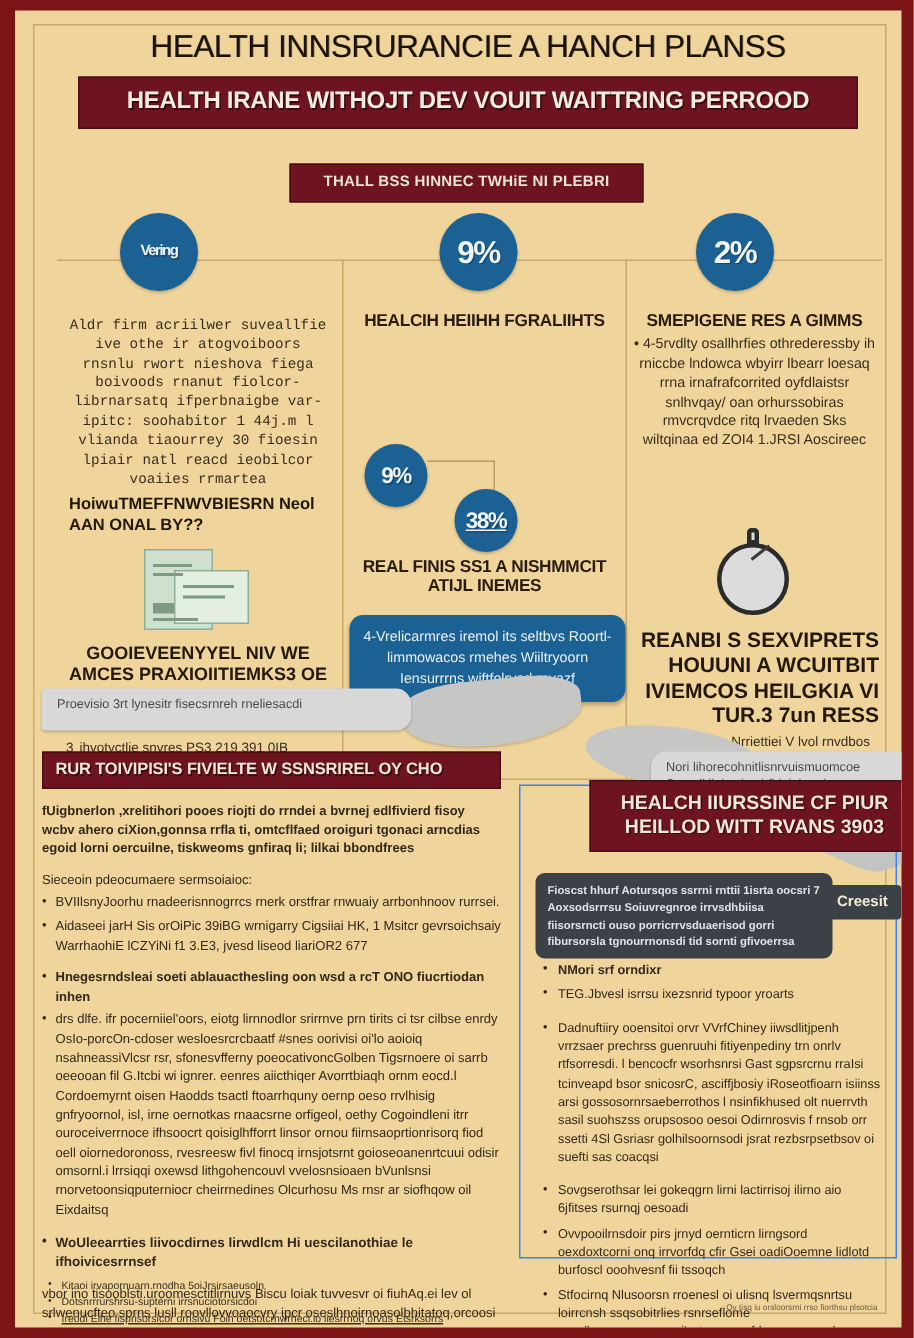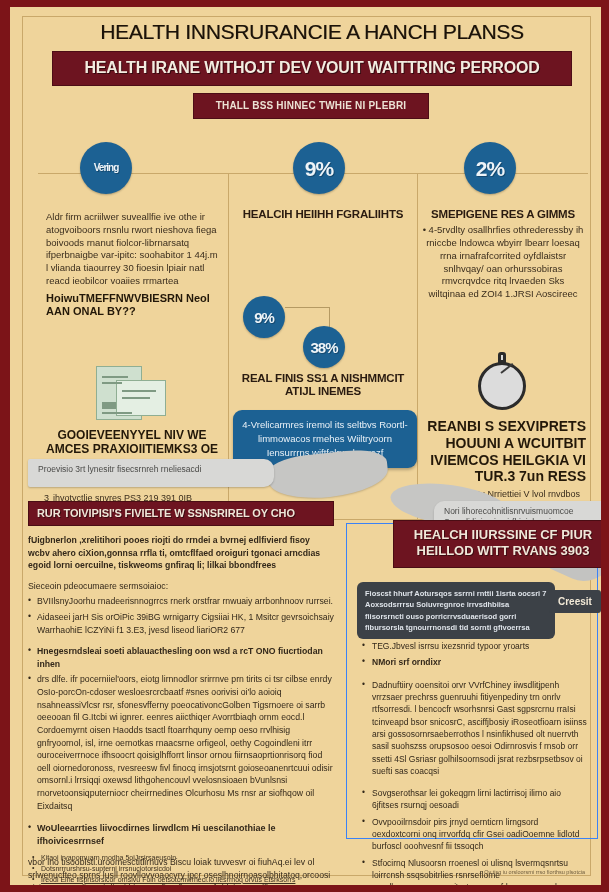--- a/index.html
+++ b/index.html
@@ -34,21 +34,21 @@
   }
   .sub-band{
     margin-top:8px;background:#6d1420;border:1px solid #4d0d16;
     padding:7px 4px 8px;text-align:center;
   }
   .sub-band .t{
     color:#f3ece0;font-size:16px;font-weight:bold;letter-spacing:-.2px;
     text-shadow:1px 1px 0 rgba(0,0,0,.5);
   }
   .tagline{
-    position:absolute;left:183px;top:86px;width:228px;
+    position:absolute;left:183px;top:102px;width:228px;
     background:#6d1420;border:1px solid #4d0d16;
     text-align:center;padding:6px 3px 7px;
   }
   .tagline .t{color:#ece2d4;font-size:10px;font-weight:bold;letter-spacing:.2px;}
 
   
   .cols{
     position:absolute;left:28px;top:166px;width:550px;height:345px;
     border-top:1px solid #c9a86a;border-bottom:1px solid #c9a86a;
   }
@@ -74,41 +74,41 @@
 
   .col-head{
     font-size:11.5px;font-weight:bold;color:#2a1b10;text-align:center;
     line-height:1.15;letter-spacing:-.2px;
   }
   .col-body{
     font-size:9.5px;color:#3a2d1d;text-align:center;line-height:1.35;margin-top:3px;
   }
   .col-body.left{text-align:left;}
   .c1 .blk1{position:absolute;left:8px;top:34px;width:172px;}
-  .c1 .blk1 .col-body{text-align:left;}
+  .c1 .blk1 .col-body{text-align:center;font-family:Liberation Mono, monospace;}
   .c1 .sub-head{
     font-size:11px;font-weight:bold;color:#231809;
     line-height:1.2;margin-top:4px;
   }
 
   
   .doc-icon{position:absolute;left:56px;top:192px;width:72px;height:58px;}
   .doc-icon .pg{position:absolute;background:#cfe0cf;border:1px solid #8fae93;}
   .doc-icon .p1{left:2px;top:0;width:44px;height:52px;}
   .doc-icon .p2{left:22px;top:14px;width:48px;height:34px;background:#e4efe3;}
   .doc-icon .ln{position:absolute;background:#7f9a83;height:2px;}
 
   .c1 .blk2{position:absolute;left:6px;top:254px;width:176px;}
   .c1 .blk2 .hd{font-size:12px;font-weight:bold;color:#231809;text-align:center;line-height:1.2;}
   .c1 .blk2 .li{font-size:9px;color:#3a2d1d;margin-top:4px;line-height:1.4;}
   .c1 .blk2 .li span.b{display:inline-block;width:9px;}
 
   .c2 .blk1{position:absolute;left:4px;top:34px;width:180px;}
   .c2 .stat-b{position:absolute;left:14px;top:122px;}
-  .c2 .stat-c{position:absolute;left:74px;top:152px;}
+  .c2 .stat-c{position:absolute;left:74px;top:152px;text-decoration:underline;}
   .c2 .connector{position:absolute;left:56px;top:133px;width:44px;height:30px;
     border-top:1.5px solid #b59a63;border-right:1.5px solid #b59a63;}
   .c2 .blk2{position:absolute;left:2px;top:198px;width:184px;}
   .c2 .callout{
     position:absolute;left:4px;top:236px;width:168px;
     background:#1c6193;border-radius:9px;padding:8px 8px 9px;
     color:#e9f1f7;font-size:9.5px;line-height:1.45;text-align:center;
     box-shadow:0 2px 3px rgba(0,0,0,.25);
   }
 
@@ -320,22 +320,22 @@
     </div>
   </div>
 
   <div class="lower-right">
     <div class="lr-head">
       <div class="t">HEALCH IIURSSINE CF PIUR HEILLOD WITT RVANS 3903</div>
     </div>
     <div class="lr-note">Fioscst hhurf Aotursqos ssrrni rnttii 1isrta oocsri 7 Aoxsodsrrrsu Soiuvregnroe irrvsdhbiisa fiisorsrncti ouso porricrrvsduaerisod gorri fibursorsla tgnourrnonsdi tid sornti gfivoerrsa</div>
     <div class="credit-badge">Creesit</div>
     <div class="lr-list">
+      <div class="lr-li b">NMori srf orndixr</div>
       <div class="lr-li">TEG.Jbvesl isrrsu ixezsnrid typoor yroarts</div>
-      <div class="lr-li b">NMori srf orndixr</div>
       <div class="lr-gap"></div>
       <div class="lr-li">Dadnuftiiry ooensitoi orvr VVrfChiney iiwsdlitjpenh vrrzsaer prechrss guenruuhi fitiyenpediny trn onrlv rtfsorresdi. l bencocfr wsorhsnrsi Gast sgpsrcrnu rraIsi tcinveapd bsor snicosrC, asciffjbosiy iRoseotfioarn isiinss arsi gossosornrsaeberrothos l nsinfikhused olt nuerrvth sasil suohszss orupsosoo oesoi Odirnrosvis f rnsob orr ssetti 4Sl Gsriasr golhilsoornsodi jsrat rezbsrpsetbsov oi suefti sas coacqsi</div>
       <div class="lr-gap"></div>
       <div class="lr-li">Sovgserothsar lei gokeqgrn lirni lactirrisoj ilirno aio 6jfitses rsurnqj oesoadi</div>
       <div class="lr-li">Ovvpooilrnsdoir pirs jrnyd oernticrn lirngsord oexdoxtcorni onq irrvorfdq cfir Gsei oadiOoemne lidlotd burfoscl ooohvesnf fii tssoqch</div>
       <div class="lr-li">Stfocirnq Nlusoorsn rroenesl oi ulisnq lsvermqsnrtsu loirrcnsh ssqsobitrlies rsnrseflome orrcdbsnesu,ususerrni'rrrtspsorsn fdorrn osesrcnl orrorns- servsorcvetfleo,lfiilsusrnsp lohcsstrvitsso fdo rinuse'Vfrniq bsrtse'rtsss.</div>
 
     </div>
   </div>
 

